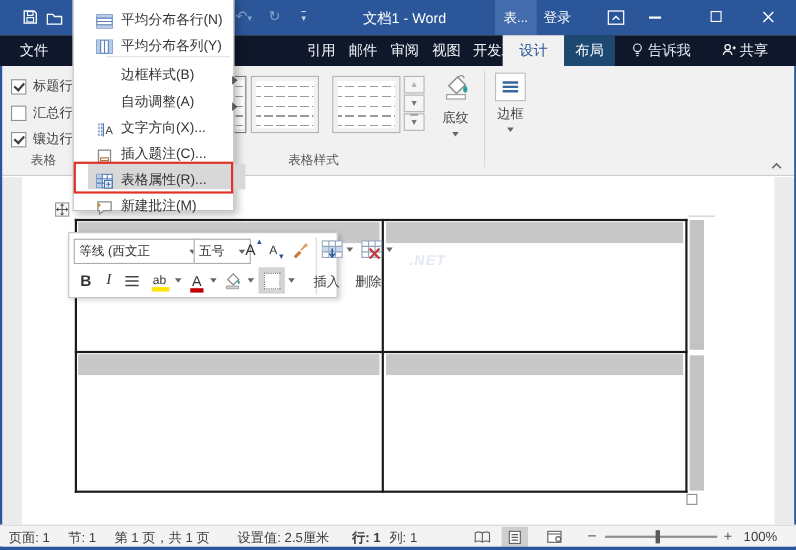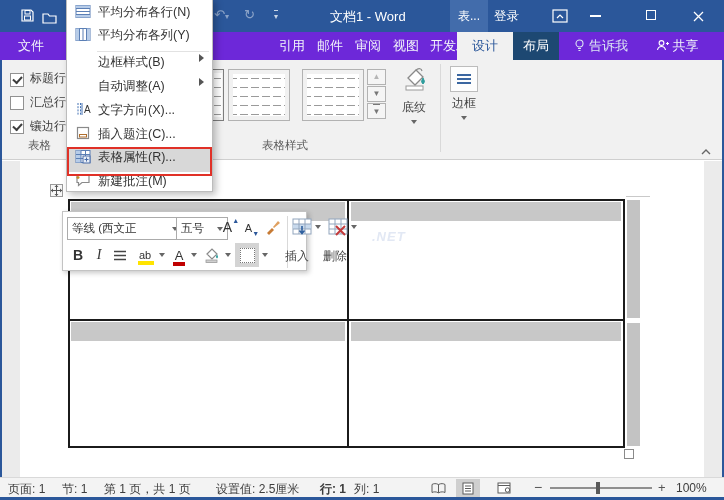--- a/index.html
+++ b/index.html
@@ -4,21 +4,21 @@
 <style>
   html,body{margin:0;padding:0;background:#fff;}
   body{width:724px;height:500px;position:relative;overflow:hidden;
        font-family:"Liberation Sans","DejaVu Sans",sans-serif;
        -webkit-font-smoothing:antialiased;}
   .a{position:absolute;box-sizing:border-box;}
   .win{width:724px;height:500px;position:relative;background:#fff;overflow:hidden;}
 
   
   .titlebar{left:0;top:0;width:724px;height:32px;background:#2b579a;color:#fff;}
-  .tabrow{left:0;top:32px;width:724px;height:28px;background:#6d28d9;}
+  .tabrow{left:0;top:32px;width:724px;height:28px;background:#0f172a;}
   .ttxt{color:#fff;font-size:13px;white-space:nowrap;}
   .tab{height:28px;line-height:28px;text-align:center;color:#f2f5fa;font-size:13px;white-space:nowrap;}
   .tab.active{background:#f1f1f1;color:#2b579a;}
   .tab.dark{background:#1d4872;color:#fff;}
   .ctxgroup{background:#426cab;color:#fff;font-size:12px;height:32px;line-height:32px;text-align:center;}
 
   
   .ribbon{left:0;top:60px;width:724px;height:100px;background:#f1f1f1;border-bottom:1px solid #cfcfcf;}
   .cbrow{display:flex;align-items:center;gap:6px;font-size:12px;color:#3d3d3d;}
   .cbbox{width:12px;height:12px;border:1px solid #919191;background:#fff;}
@@ -32,21 +32,21 @@
         background-clip:content-box,content-box;}
   .gbtn{width:19px;height:16px;background:#f5f5f5;border:1px solid #b2b2b2;color:#777;
         font-size:8px;line-height:14px;text-align:center;}
   .ribbtn{display:flex;flex-direction:column;align-items:center;font-size:12px;color:#444;}
   .caret{width:0;height:0;border-left:3.5px solid transparent;border-right:3.5px solid transparent;border-top:4px solid #666;}
   .vsep{width:1px;background:#d9d9d9;}
 
   
   .menu{left:66px;top:-2px;width:147px;height:194px;background:#fff;border:1px solid #bcbcbc;
         box-shadow:3px 3px 7px rgba(0,0,0,.25);z-index:40;}
-  .mi{position:absolute;left:1px;width:143px;height:23px;display:flex;align-items:flex-start;
+  .mi{position:absolute;left:13px;width:143px;height:23px;display:flex;align-items:flex-end;
       font-size:12.5px;color:#333;}
   .mi .ic{width:30px;display:flex;justify-content:center;align-items:center;flex:none;}
   .mi.hl{background:#d8d8d8;}
   .subarrow{position:absolute;right:7px;width:0;height:0;border-top:4px solid transparent;
             border-bottom:4px solid transparent;border-left:5px solid #555;}
   .msep{position:absolute;left:30px;right:3px;border-top:1px solid #e2e2e2;}
   .redbox{position:absolute;left:0;right:0;height:25px;border:2px solid #e03127;z-index:5;pointer-events:none;}
 
   
   .docarea{left:0;top:161px;width:724px;height:316px;background:#ebebeb;}
@@ -129,21 +129,21 @@
           </svg></span><span>告诉我</span></span>
     <span class="a tab" style="left:646px;width:62px;"><span style="display:inline-block;vertical-align:-2px;margin-right:4px;"><svg width="13" height="13" viewBox="0 0 13 13">
             <circle cx="5.5" cy="4" r="2.4" fill="none" stroke="#fff" stroke-width="1.1"></circle>
             <path d="M1.5 11c.5-2.5 2-3.5 4-3.5s3.5 1 4 3.5" fill="none" stroke="#fff" stroke-width="1.1"></path>
             <path d="M10 4.5h3M11.5 3v3" stroke="#fff" stroke-width="1.1"></path>
           </svg></span><span>共享</span></span>
   </div>
 
   <div class="a ribbon">
 
-    <div class="a cbrow" style="left:10px;top:10px;align-items:flex-end;">
+    <div class="a cbrow" style="left:10px;top:10px;">
       <span class="cbbox" data-checked="true">
           <span class="tick"></span>
         </span>
       <span>标题行</span>
     </div>
     <div class="a cbrow" style="left:10px;top:34px;">
       <span class="cbbox" data-checked="false"></span>
       <span>汇总行</span>
     </div>
     <div class="a cbrow" style="left:10px;top:58px;">

